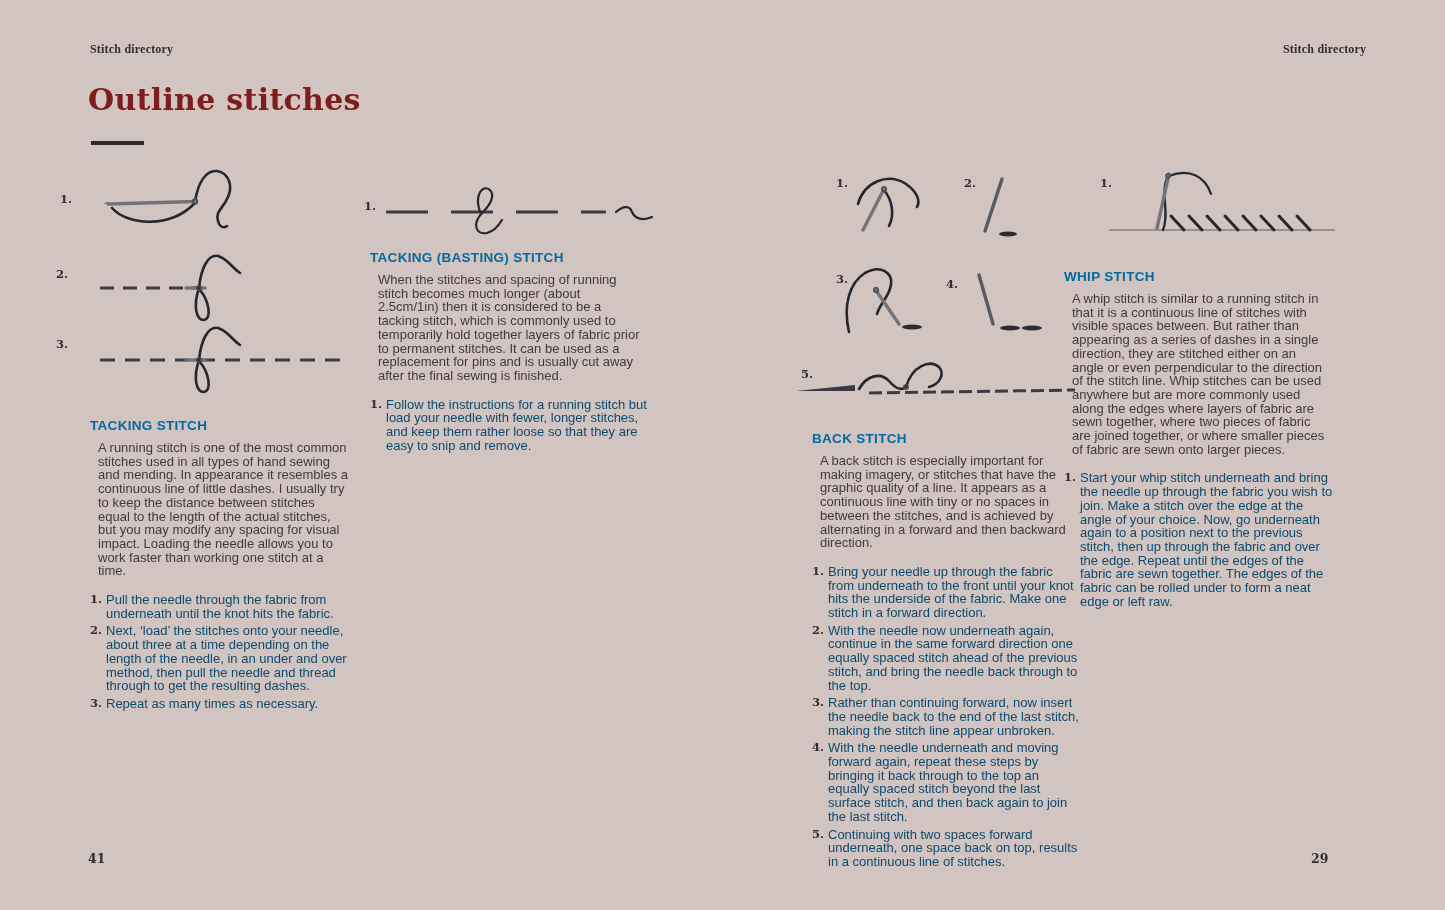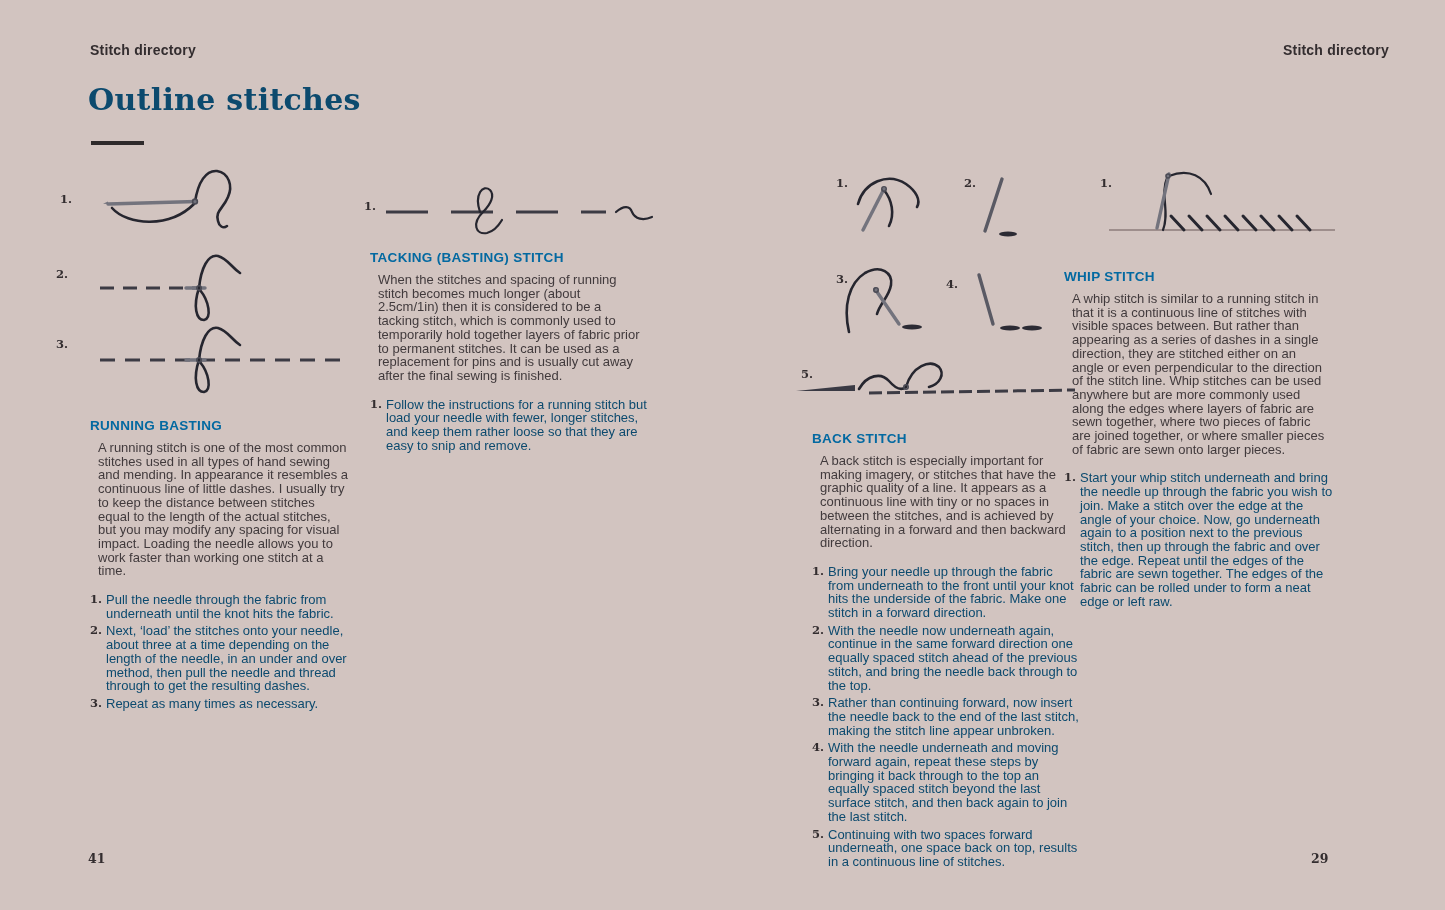--- a/index.html
+++ b/index.html
@@ -5,26 +5,26 @@
   html,body{margin:0;padding:0;}
   body{
     width:1445px;height:910px;position:relative;overflow:hidden;
     background:#d2c4c0;
     font-family:"Liberation Sans", sans-serif;
     color:#3b3537;
     -webkit-font-smoothing:antialiased;
   }
   .abs{position:absolute;}
   .running-head{
-    font-family:Liberation Sans, sans-serif;font-weight:bold;
-    font-size:14px;color:#332d2f;letter-spacing:.2px;
+    font-family:Liberation Serif, serif;font-weight:bold;
+    font-size:12px;color:#332d2f;letter-spacing:.2px;
   }
   .page-title{
     font-family:"DejaVu Serif", serif;font-weight:bold;
-    font-size:30px;color:#0c4a6e;letter-spacing:.3px;
+    font-size:30px;color:#7f1d1d;letter-spacing:.3px;
   }
   .title-rule{width:53px;height:3.5px;background:#2e2a2b;}
   .fig-label{
     font-family:"DejaVu Serif", serif;font-weight:bold;
     font-size:11.5px;color:#332d2f;
   }
   .section{line-height:13.7px;font-size:13px;}
   .section h3{
     margin:0 0 2px 0;font-size:13.5px;font-weight:bold;color:#0369a1;
     letter-spacing:.3px;line-height:15px;
@@ -82,21 +82,21 @@
 
 <svg class="abs" style="left:98px;top:322px;" width="248" height="82" viewBox="0 0 248 82">
   <path class="dashline" d="M2,38 L244,38" stroke-dasharray="15 10"></path>
   <path class="needle" d="M88,38 L107,38" stroke-width="3"></path>
   <path class="thread" d="M101,38 C103,18 110,4 120,6 C130,9 133,17 142,23"></path>
   <path class="thread" d="M101,38 C95,56 98,70 106,70 C114,68 111,51 102,40"></path>
   <circle class="eye" cx="101" cy="38" r="2.2"></circle>
 </svg>
 
 <div class="abs section" style="left:90px;top:418px;width:268px;">
-  <h3>RUNNING BASTING</h3>
+  <h3>TACKING STITCH</h3>
   <p>A running stitch is one of the most common stitches used in all types of hand sewing and mending. In appearance it resembles a continuous line of little dashes. I usually try to keep the distance between stitches equal to the length of the actual stitches, but you may modify any spacing for visual impact. Loading the needle allows you to work faster than working one stitch at a time.</p>
   <div class="steps">
     <div class="step">
       <span class="step-num">1.</span>
       <span class="step-text">Pull the needle through the fabric from underneath until the knot hits the fabric.</span>
     </div>
     <div class="step">
       <span class="step-num">2.</span>
       <span class="step-text">Next, ‘load’ the stitches onto your needle, about three at a time depending on the length of the needle, in an under and over method, then pull the needle and thread through to get the resulting dashes.</span>
     </div>

